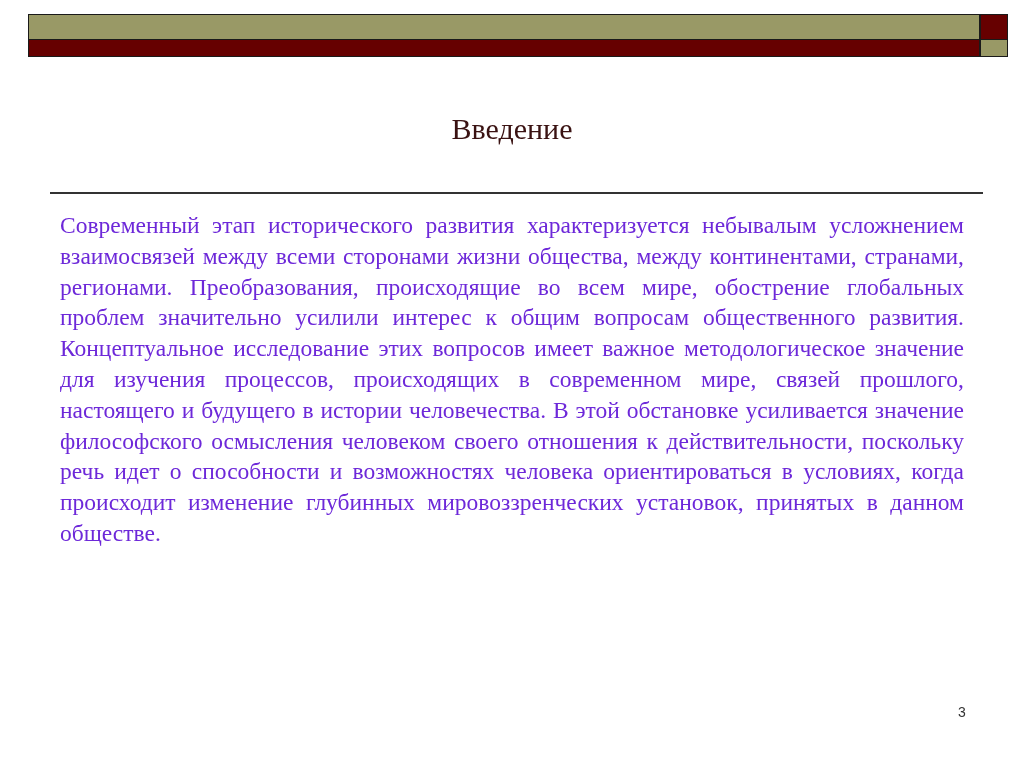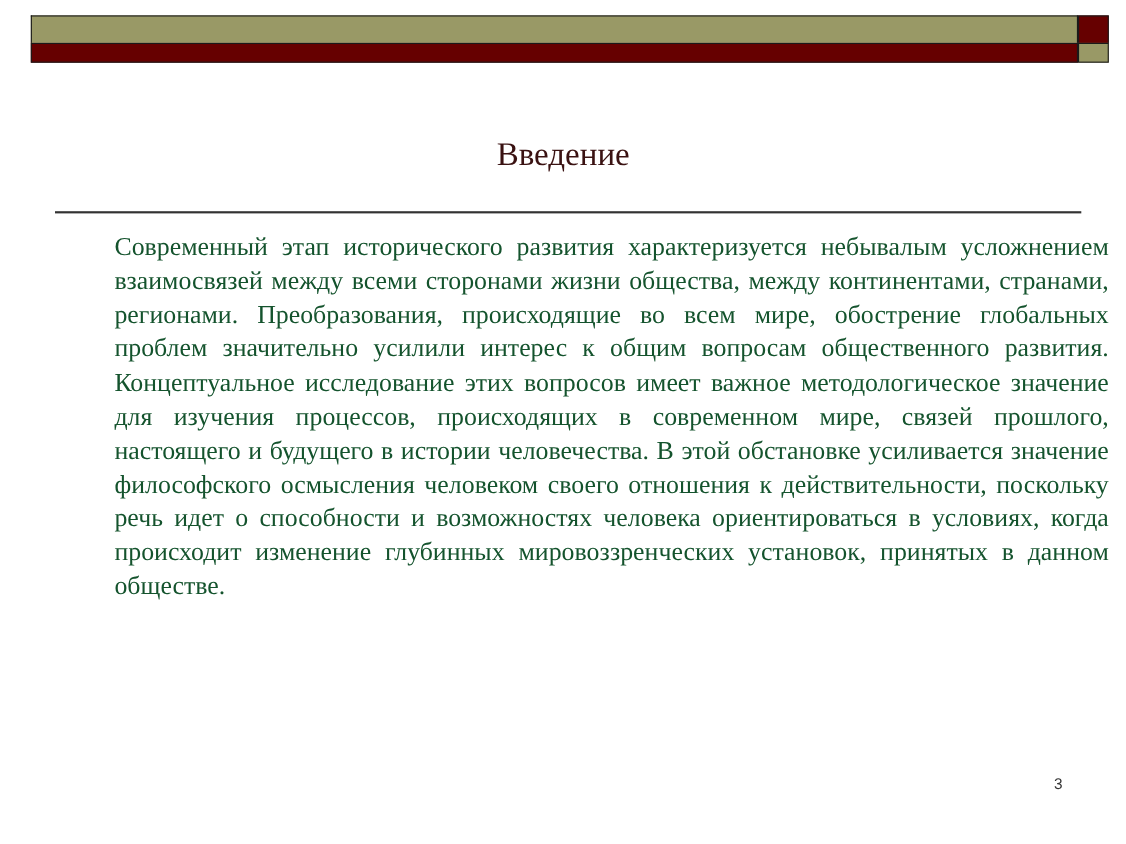--- a/index.html
+++ b/index.html
@@ -1,23 +1,23 @@
 <!DOCTYPE html>
 <html><head>
 <meta charset="utf-8">
 <style>
   html, body { margin:0; padding:0; }
   body { width:1024px; height:767px; background:#ffffff; position:relative; overflow:hidden; font-family:"Liberation Serif", serif; }
   .bar-top { position:absolute; left:28px; top:14px; width:952px; height:25px; background:#999966; border:1px solid #1a1a1a; box-sizing:border-box; border-bottom:none; }
   .bar-bottom { position:absolute; left:28px; top:39px; width:952px; height:18px; background:#660000; border:1px solid #1a1a1a; box-sizing:border-box; }
   .sq-top { position:absolute; left:980px; top:14px; width:28px; height:26px; background:#660000; border:1px solid #1a1a1a; box-sizing:border-box; }
   .sq-bottom { position:absolute; left:980px; top:39px; width:28px; height:18px; background:#999966; border:1px solid #1a1a1a; box-sizing:border-box; }
-  .title { position:absolute; left:0; width:1024px; top:124px; text-align:center; font-size:30px; color:#3a1212; }
+  .title { position:absolute; left:0; width:1024px; top:112px; text-align:center; font-size:30px; color:#3a1212; }
   .rule { position:absolute; left:50px; top:192px; width:933px; height:2px; background:#333333; }
-  .body-text { position:absolute; left:60px; top:210px; width:904px; font-size:23.5px; line-height:30.8px; color:#14532d; text-align:justify;margin-left:44px; }
+  .body-text { position:absolute; left:60px; top:210px; width:904px; font-size:23.5px; line-height:30.8px; color:#6d28d9; text-align:justify; }
   .page-num { position:absolute; left:952px; top:704px; width:20px; text-align:center; font-family:"Liberation Sans", sans-serif; font-size:14px; color:#333333; }
 </style>
 </head>
 <body>
 
 <div class="bar-top"></div>
 <div class="bar-bottom"></div>
 <div class="sq-top"></div>
 <div class="sq-bottom"></div>
 

